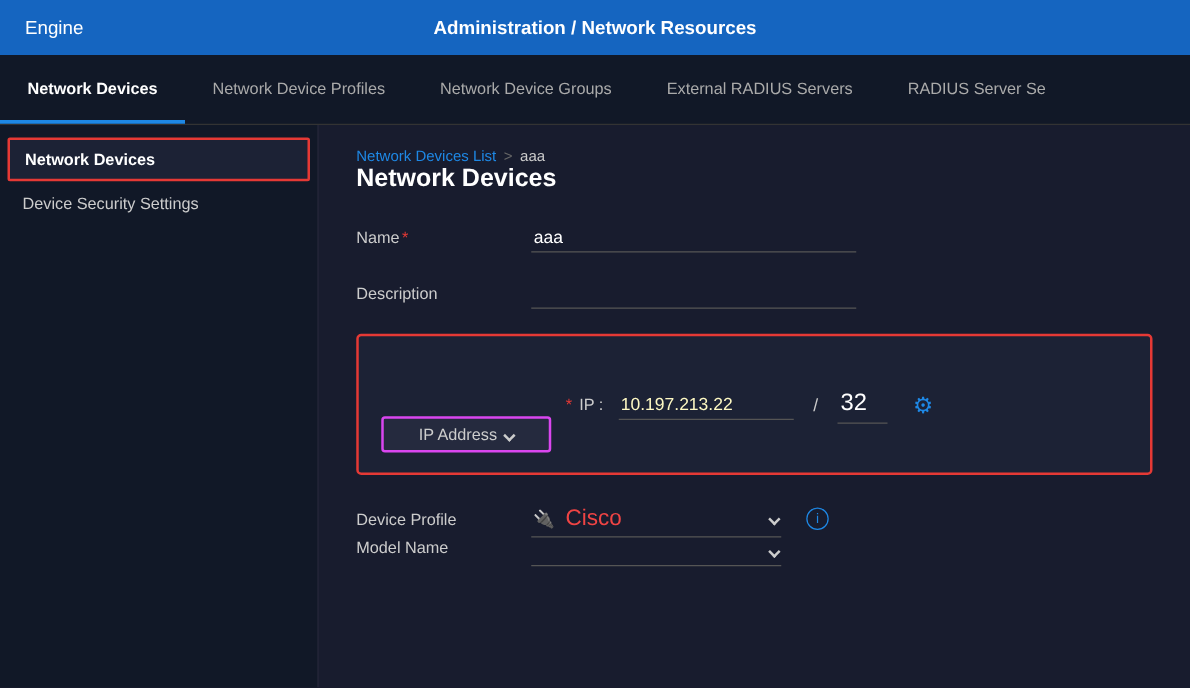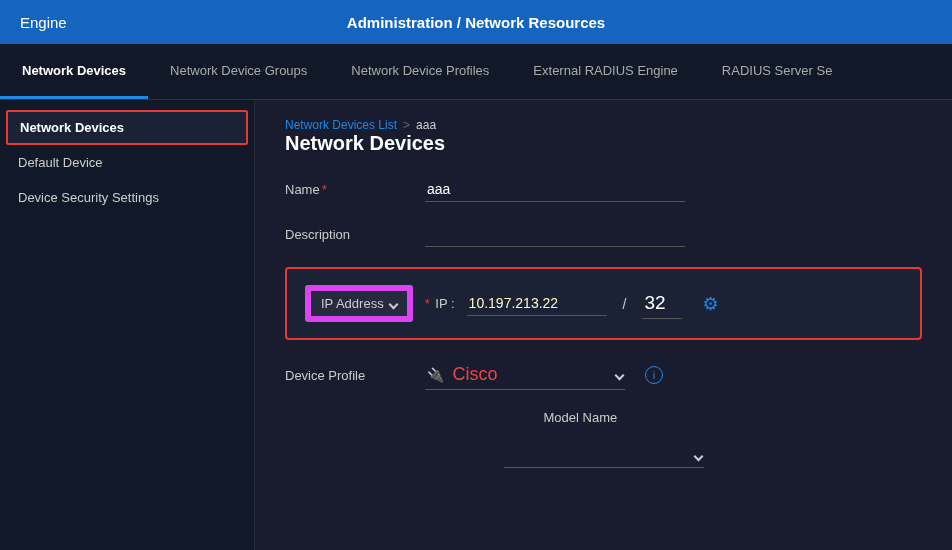--- a/index.html
+++ b/index.html
@@ -162,23 +162,24 @@
       margin-bottom: 20px;
     }
     .ip-type-selector {
       display: flex;
       align-items: center;
       gap: 6px;
       color: #ccc;
       font-size: 13px;
       cursor: pointer;
       background: #252a3e;
-      border: 6px solid #d946ef;
-      padding: 5px 10px;
+      border: 2px solid #d946ef;
+      padding: 5px 28px;
       border-radius: 3px;
+      margin-top: 48px;
     }
     .ip-label {
       color: #ccc;
       font-size: 13px;
     }
     .ip-asterisk { color: #e53935; margin-right: 2px; }
     .ip-input {
       background: transparent;
       border: none;
       border-bottom: 1px solid #555;
@@ -203,21 +204,20 @@
       color: #1e88e5;
       font-size: 18px;
       cursor: pointer;
       margin-left: 8px;
     }
 
     
     .device-profile-row {
       display: flex;
       align-items: center;
-      margin-bottom: 20px;
       gap: 20px;
     }
     .device-profile-selector {
       display: flex;
       align-items: center;
       gap: 8px;
       border-bottom: 1px solid #555;
       padding: 4px 2px;
       width: 200px;
       cursor: pointer;
@@ -234,23 +234,21 @@
       display: flex;
       align-items: center;
       justify-content: center;
       font-size: 11px;
       cursor: pointer;
     }
 
     
     .model-name-row {
       display: flex;
-      align-items: center;
       gap: 20px;
-      flex-direction: column;
     }
     .model-name-selector {
       display: flex;
       align-items: center;
       border-bottom: 1px solid #555;
       padding: 4px 2px;
       width: 200px;
       cursor: pointer;
     }
 
@@ -270,41 +268,38 @@
 <div class="header">
   <span class="header-title-left">Engine</span>
   <span class="header-title-center">Administration / Network Resources</span>
 </div>
 
 <div class="tab-bar">
   <div class="tab-item active">
     <span>Network Devices</span>
   </div>
   <div class="tab-item">
+    <span>Network Device Profiles</span>
+  </div>
+  <div class="tab-item">
     <span>Network Device Groups</span>
   </div>
   <div class="tab-item">
-    <span>Network Device Profiles</span>
-  </div>
-  <div class="tab-item">
-    <span>External RADIUS Engine</span>
+    <span>External RADIUS Servers</span>
   </div>
   <div class="tab-item">
     <span>RADIUS Server Se</span>
   </div>
 </div>
 
 <div class="main-layout">
 
   <div class="sidebar">
     <div class="sidebar-item active">
       <span>Network Devices</span>
-    </div>
-    <div class="sidebar-item">
-      <span>Default Device</span>
     </div>
     <div class="sidebar-item">
       <span>Device Security Settings</span>
     </div>
   </div>
 
   <div class="content">
 
     <div class="breadcrumb">
       <span class="breadcrumb-link">Network Devices List</span>

